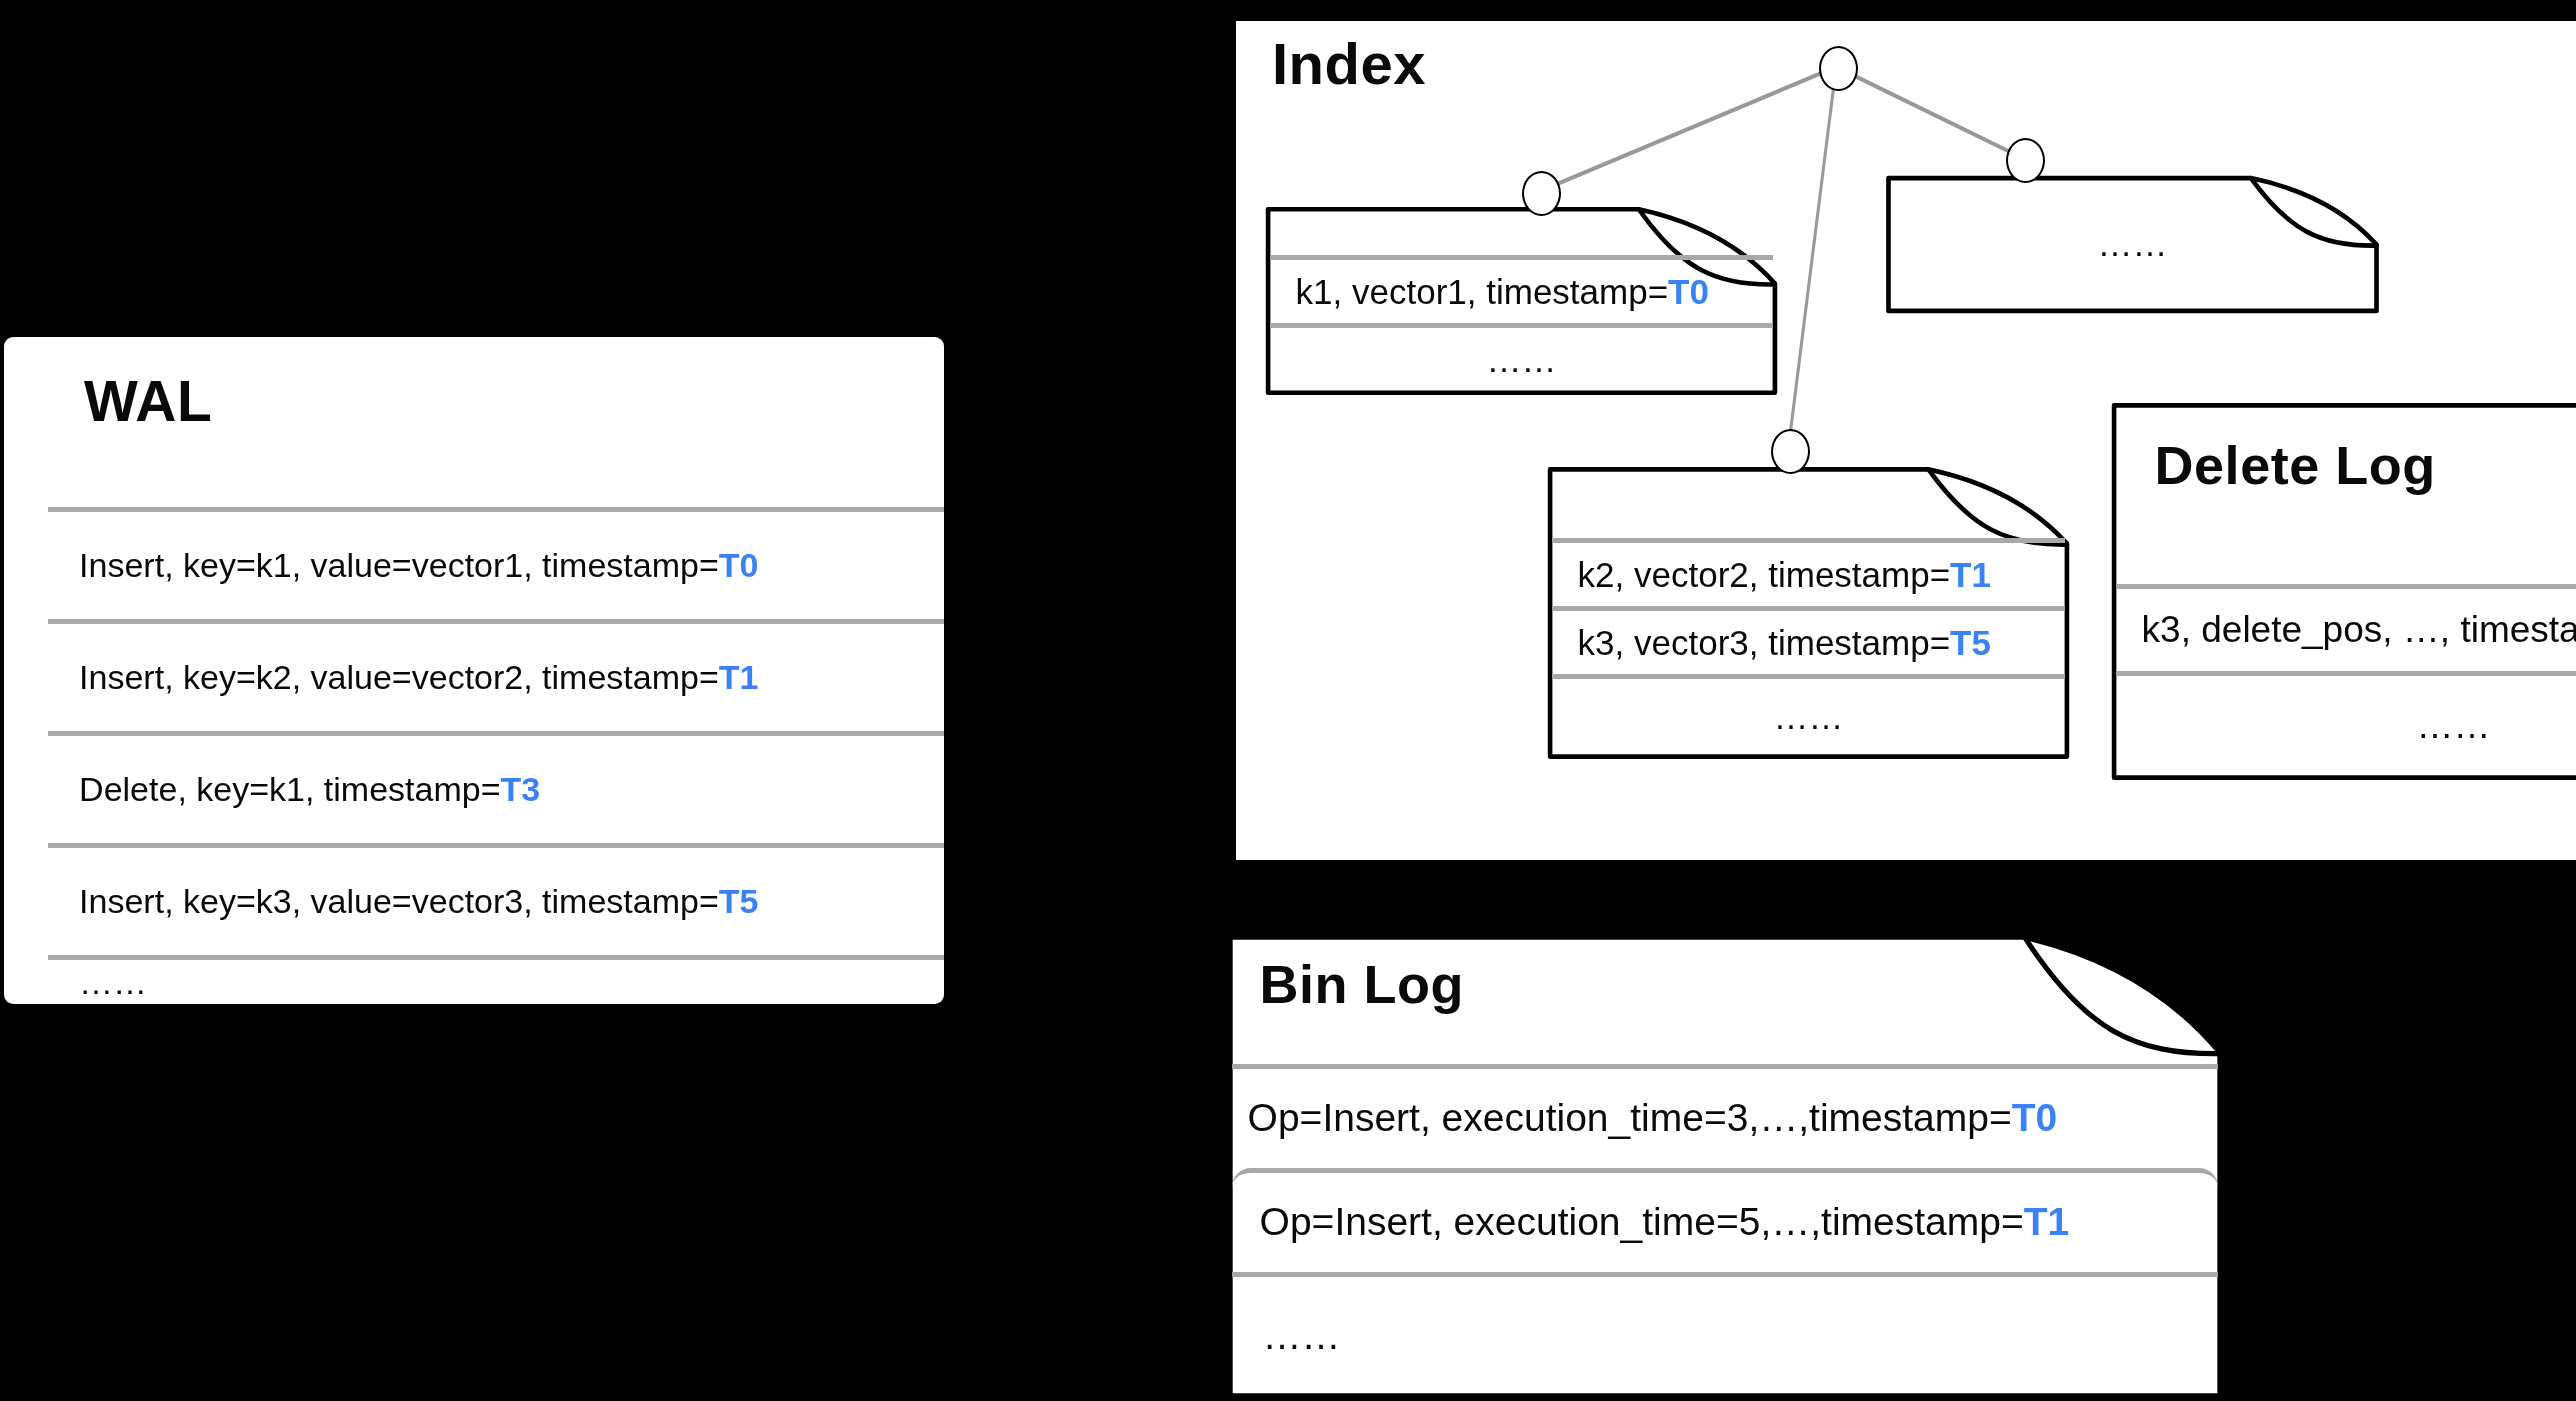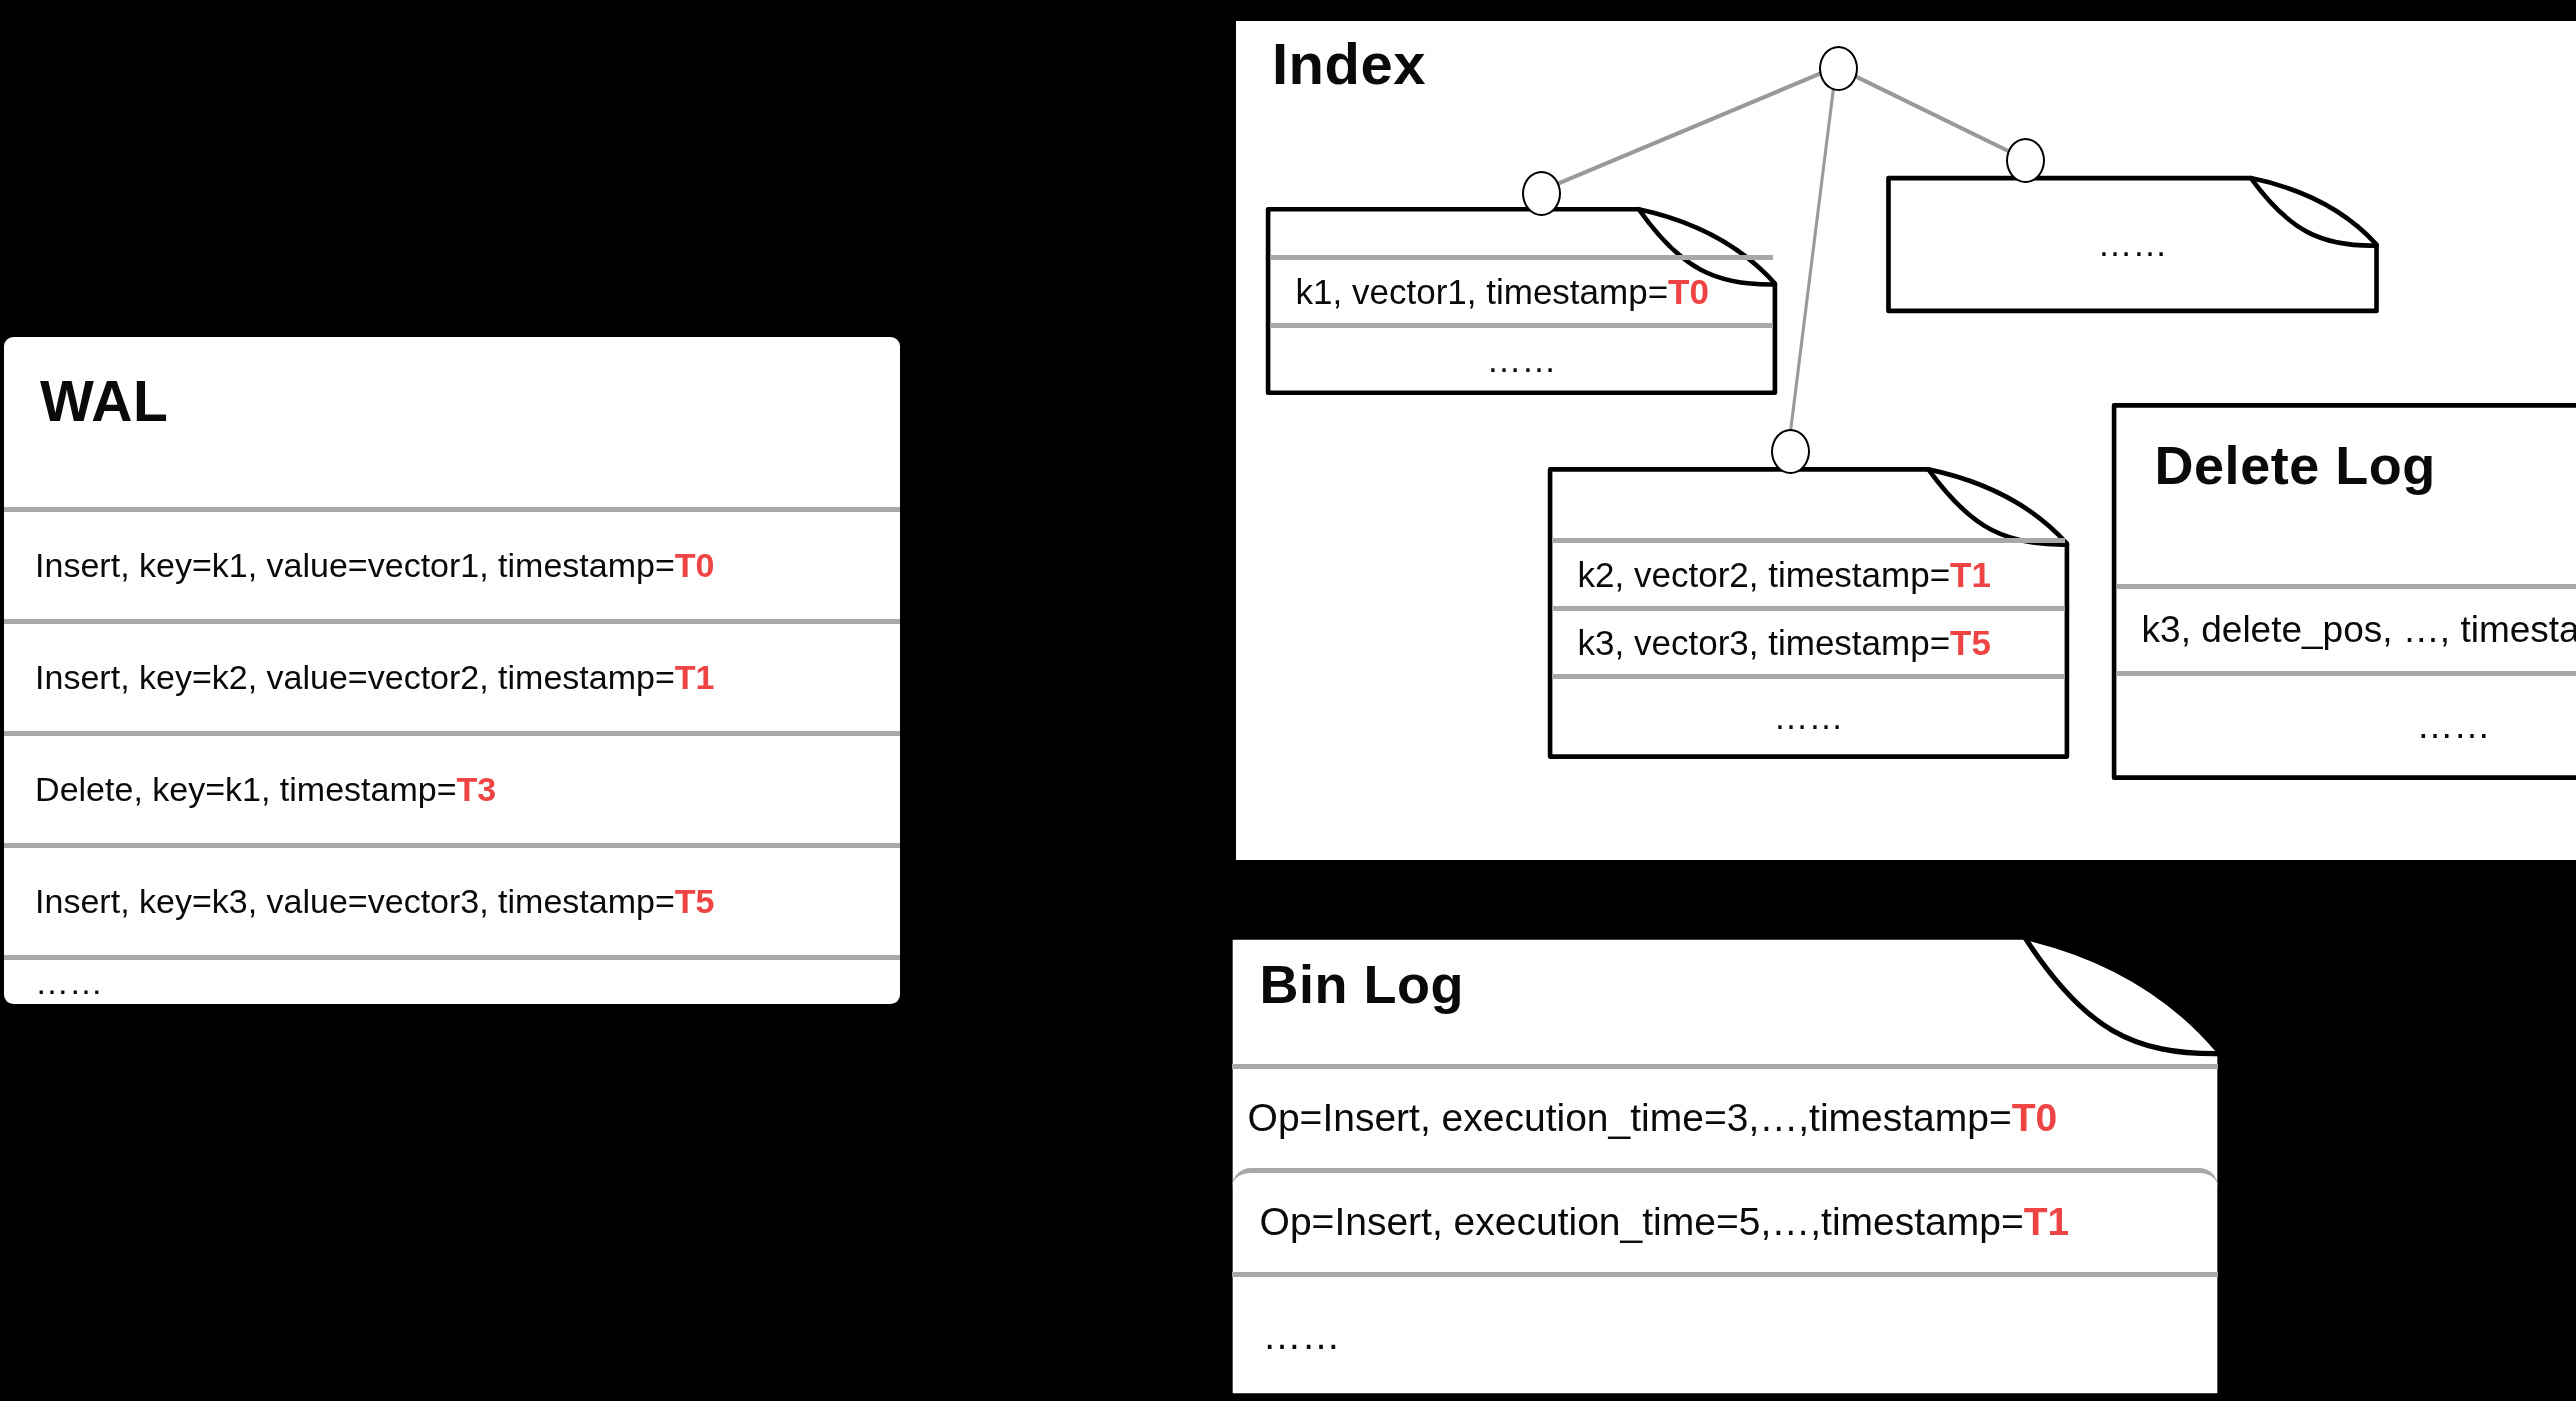--- a/index.html
+++ b/index.html
@@ -2,21 +2,21 @@
 <html style="font-size:8.2px"><head>
 <meta charset="utf-8">
 <style>
   html,body{margin:0;padding:0;background:#000;}
   #canvas{position:relative;width:2817px;height:1402px;background:#000;overflow:hidden;
           font-family:"Liberation Sans","DejaVu Sans",sans-serif;color:#0a0a0a;}
 
   
   .panel{position:absolute;background:#fff;}
   .wal-box{left:4.1px;top:337px;width:896px;height:667px;border-radius:9.3px;
-           display:flex;flex-direction:column;}
+           display:flex;flex-direction:column;padding-left:44px;}
   .box-title{font-weight:700;letter-spacing:0.5px;}
   .wal-title-block{height:170px;padding:31px 0 0 36px;box-sizing:border-box;font-size:57px;}
   .wal-row{height:112px;box-sizing:border-box;border-top:5.2px solid #a8a8a8;
            display:flex;align-items:center;padding-left:31px;font-size:34px;}
   .wal-row.last{flex:1 1 auto;height:auto;}
 
   .index-panel{left:1232px;top:16.5px;width:1581px;height:839px;border:4.6px solid #000;}
   .index-title{position:absolute;left:36px;top:9px;font-size:58px;font-weight:700;}
 
   
@@ -28,21 +28,21 @@
   .doc{position:absolute;}
   .doc svg{position:absolute;left:0;top:0;}
   .doc-body{position:absolute;left:4.6px;top:4.6px;right:4.6px;bottom:4.6px;
             display:flex;flex-direction:column;}
   .doc-row{box-sizing:border-box;display:flex;align-items:center;padding-left:26px;}
   .doc-row.divided{border-top:5.2px solid #a8a8a8;}
   .doc-row.dots{flex:1 1 auto;justify-content:center;padding-left:0;}
   .doc-row.dots.left{justify-content:flex-start;padding-left:31px;}
   .doc-title-block{box-sizing:border-box;font-weight:700;}
 
-  .ts{color:#ef4444;font-weight:700;}
+  .ts{color:#3b82f6;font-weight:700;}
   .rowtext{white-space:pre;text-align:right;}
 </style>
 </head>
 <body>
 
 <div id="canvas">
 
   <div class="panel wal-box">
     <div class="wal-title-block box-title">WAL</div>
     <div class="wal-row">

